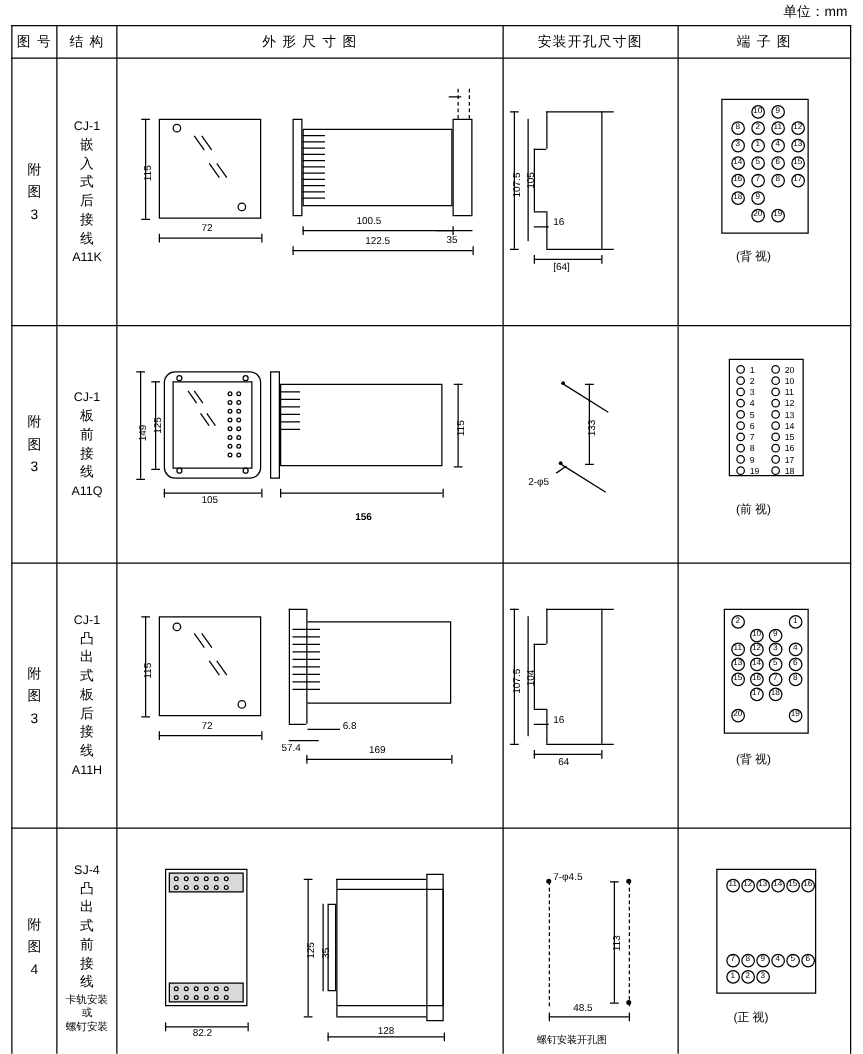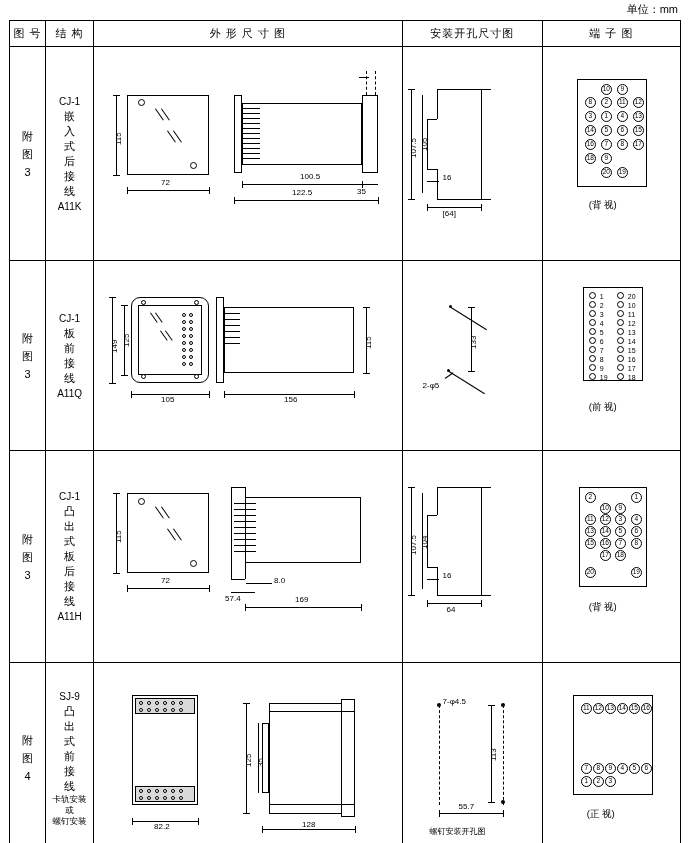--- a/index.html
+++ b/index.html
@@ -203,21 +203,21 @@
             <div class="ln h1" style="left:148px;top:101px;width:18px;"></div>
             <div class="ln h1" style="left:148px;top:106px;width:18px;"></div>
             <div class="ln h1" style="left:148px;top:111px;width:18px;"></div>
             <div class="dashv" style="left:272px;top:24px;height:24px;"></div>
             <div class="dashv" style="left:281px;top:24px;height:24px;"></div>
             <div class="ln h1" style="left:265px;top:30px;width:10px;"></div>
 
             <div class="ln h1" style="left:148px;top:137px;width:120px;"></div>
             <div class="ln v1" style="left:148px;top:134px;height:7px;"></div>
             <div class="ln v1" style="left:268px;top:134px;height:7px;"></div>
-            <div class="lbl" style="left:206px;top:125px;">100.5</div>
+            <div class="lbl" style="left:191px;top:125px;">100.5</div>
 
             <div class="ln h1" style="left:140px;top:153px;width:144px;"></div>
             <div class="ln v1" style="left:140px;top:150px;height:7px;"></div>
             <div class="ln v1" style="left:284px;top:150px;height:7px;"></div>
             <div class="lbl" style="left:198px;top:141px;">122.5</div>
 
             <div class="ln h1" style="left:255px;top:137px;width:29px;"></div>
             <div class="lbl" style="left:263px;top:140px;">35</div>
           </div>
         </td>
@@ -354,21 +354,21 @@
             <div class="ln h1" style="left:130px;top:52px;width:16px;"></div>
             <div class="ln h1" style="left:130px;top:58px;width:16px;"></div>
             <div class="ln h1" style="left:130px;top:64px;width:16px;"></div>
             <div class="ln h1" style="left:130px;top:70px;width:16px;"></div>
             <div class="ln h1" style="left:130px;top:76px;width:16px;"></div>
             <div class="ln h1" style="left:130px;top:82px;width:16px;"></div>
 
             <div class="ln h1" style="left:130px;top:133px;width:130px;"></div>
             <div class="ln v1" style="left:130px;top:130px;height:7px;"></div>
             <div class="ln v1" style="left:260px;top:130px;height:7px;"></div>
-            <div class="lbl" style="left:190px;top:134px;">156</div>
+            <div class="lbl" style="left:190px;top:148px;font-weight:bold;">156</div>
 
             <div class="ln v1" style="left:272px;top:46px;height:66px;"></div>
             <div class="ln h1" style="left:269px;top:46px;width:7px;"></div>
             <div class="ln h1" style="left:269px;top:112px;width:7px;"></div>
             <div class="lbl v" style="left:270px;top:88px;transform:rotate(-90deg);">115</div>
           </div>
         </td>
         <td>
           <div class="cell-body">
             <div class="ln h1" style="left:48px;top:46px;width:42px;transform:rotate(32deg);transform-origin:left center;"></div>
@@ -485,21 +485,21 @@
             <div class="ln h1" style="left:140px;top:76px;width:22px;"></div>
             <div class="ln h1" style="left:140px;top:82px;width:22px;"></div>
             <div class="ln h1" style="left:140px;top:88px;width:22px;"></div>
             <div class="ln h1" style="left:140px;top:94px;width:22px;"></div>
             <div class="ln h1" style="left:140px;top:100px;width:22px;"></div>
 
             <div class="ln h1" style="left:137px;top:141px;width:24px;"></div>
             <div class="lbl" style="left:131px;top:143px;">57.4</div>
 
             <div class="ln h1" style="left:152px;top:132px;width:26px;"></div>
-            <div class="lbl" style="left:180px;top:125px;">8.0</div>
+            <div class="lbl" style="left:180px;top:125px;">6.8</div>
 
             <div class="ln h1" style="left:151px;top:156px;width:116px;"></div>
             <div class="ln v1" style="left:151px;top:153px;height:7px;"></div>
             <div class="ln v1" style="left:267px;top:153px;height:7px;"></div>
             <div class="lbl" style="left:201px;top:144px;">169</div>
           </div>
         </td>
         <td>
           <div class="cell-body">
             <div class="ln h1" style="left:34px;top:36px;width:44px;"></div>
@@ -555,21 +555,21 @@
       </tr>
 
       <tr class="row4">
         <td>
           <div class="figno">附</div>
           <div class="figno">图</div>
           <div class="figno">4</div>
         </td>
         <td>
           <div class="struct">
-            <div class="code">SJ-9</div>
+            <div class="code">SJ-4</div>
             <div>凸</div>
             <div>出</div>
             <div>式</div>
             <div>前</div>
             <div>接</div>
             <div>线</div>
             <div class="small">卡轨安装</div>
             <div class="small">或</div>
             <div class="small">螺钉安装</div>
           </div>
@@ -640,21 +640,21 @@
             <div class="dashv" style="left:36px;top:42px;height:100px;"></div>
             <div class="dashv" style="left:100px;top:42px;height:100px;"></div>
             <div class="lbl" style="left:40px;top:34px;">7-φ4.5</div>
             <div class="ln v1" style="left:88px;top:42px;height:97px;"></div>
             <div class="ln h1" style="left:85px;top:42px;width:7px;"></div>
             <div class="ln h1" style="left:85px;top:139px;width:7px;"></div>
             <div class="lbl v" style="left:86px;top:98px;transform:rotate(-90deg);">113</div>
             <div class="ln h1" style="left:36px;top:150px;width:64px;"></div>
             <div class="ln v1" style="left:36px;top:147px;height:7px;"></div>
             <div class="ln v1" style="left:100px;top:147px;height:7px;"></div>
-            <div class="lbl" style="left:56px;top:139px;">55.7</div>
+            <div class="lbl" style="left:56px;top:139px;">48.5</div>
             <div class="cap" style="left:27px;top:163px;font-size:8px;">螺钉安装开孔图</div>
           </div>
         </td>
         <td>
           <div class="cell-body">
             <div class="tbox" style="left:30px;top:32px;width:80px;height:100px;"></div>
             <div class="tc" style="left:38px;top:40px;width:11px;height:11px;">11</div>
             <div class="tc" style="left:50px;top:40px;width:11px;height:11px;">12</div>
             <div class="tc" style="left:62px;top:40px;width:11px;height:11px;">13</div>
             <div class="tc" style="left:74px;top:40px;width:11px;height:11px;">14</div>

